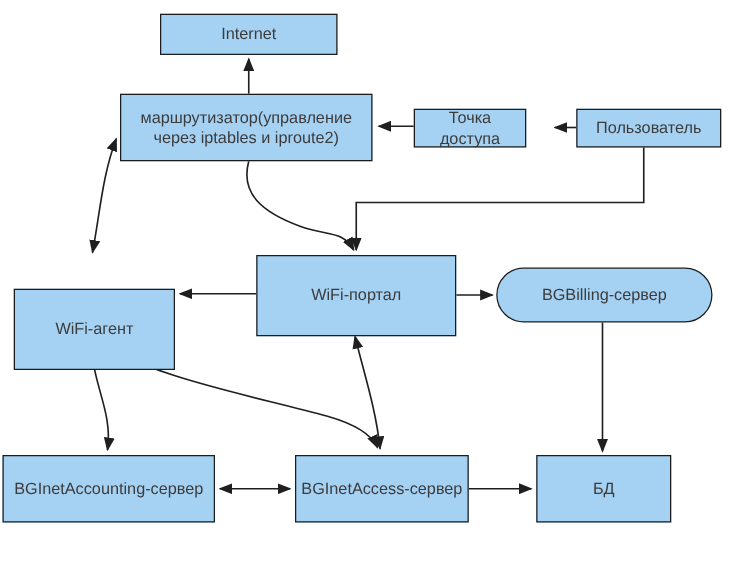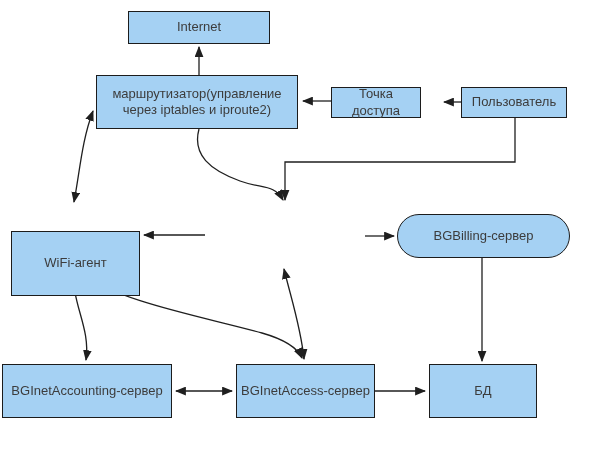--- a/index.html
+++ b/index.html
@@ -21,21 +21,21 @@
     line-height:1.25;
     display:flex;
     align-items:center;
     justify-content:center;
     text-align:center;
     padding:12px 4px;
   }
   #n-internet   {left:128px; top:11px;  width:142px; height:33px;}
   #n-router     {left:96px;  top:75px;  width:202px; height:54px;}
   #n-ap         {left:331px; top:87px;  width:90px; height:31px;}
-  #n-user       {left:461px; top:87px;  width:106px; height:31px;}
+  #n-user       {left:461px; top:87px;  width:116px; height:31px;}
   #n-agent      {left:11px;  top:203px; width:129px; height:65px;margin-top:28px;}
   #n-portal     {left:205px; top:204px; width:160px; height:65px;}
   #n-billing    {left:397px; top:214px; width:173px; height:44px;border-radius:22px;}
   #n-accounting {left:2px;   top:364px; width:170px; height:54px;text-align:right;}
   #n-access     {left:236px; top:364px; width:139px; height:54px;}
   #n-db         {left:429px; top:364px; width:108px; height:54px;}
   .edge{stroke:#1f1f1f;stroke-width:1.3;fill:none;}
 </style>
 </head>
 <body>
@@ -91,20 +91,23 @@
   </div>
 
   <div class="node" id="n-user">
     <span>Пользователь</span>
   </div>
 
   <div class="node" id="n-agent">
     <span>WiFi-агент</span>
   </div>
 
+  <div class="node" id="n-portal">
+    <span>WiFi-портал</span>
+  </div>
 
   <div class="node" id="n-billing">
     <span>BGBilling-сервер</span>
   </div>
 
   <div class="node" id="n-accounting">
     <span>BGInetAccounting-сервер</span>
   </div>
 
   <div class="node" id="n-access">

